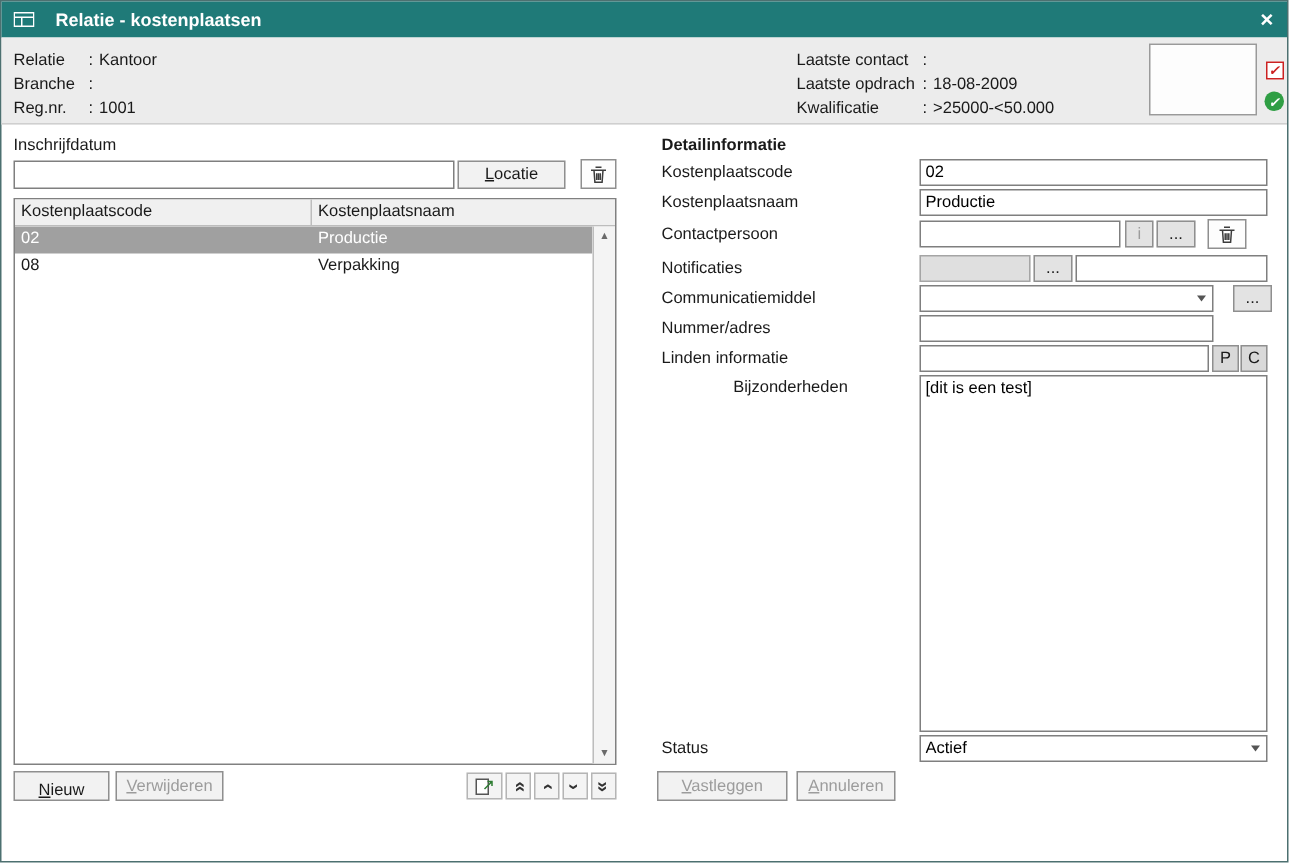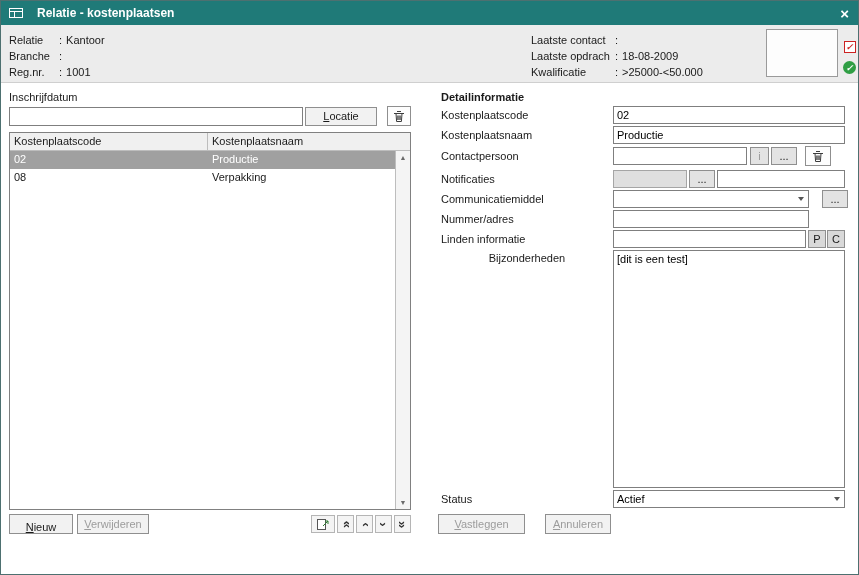--- a/index.html
+++ b/index.html
@@ -92,21 +92,21 @@
   .notif-ell { margin-right:2px; }
   .w-notif2 { width:128px; }
   .w-comm { width:196px; }
   .comm-ell { margin-left:auto; }
   .w-number { width:196px; }
   .w-extra { width:193px; margin-right:2px; }
   .pc-btn { width:18px; height:18px; background:#d9d9d9; }
   .pc-btn + .pc-btn { margin-left:1px; }
   .remarks-area { width:232px; height:238px; border:1px solid #7f7f7f; font-family:inherit; font-size:11px; padding:2px 3px; resize:none; }
   .form-btn-row { display:flex; margin-top:6px; }
-  .vast-btn { width:87px; } .annul-btn { width:66px; margin-left:20px; }
+  .vast-btn { width:87px; } .annul-btn { width:66px; margin-left:6px; }
 </style>
 </head>
 <body>
 
 <div class="dialog">
 
   <div class="titlebar">
     <span class="win-icon">
       <svg width="14" height="12" viewBox="0 0 14 12">
           <rect x="0.5" y="1.5" width="13" height="9" fill="none" stroke="#fff"></rect>

